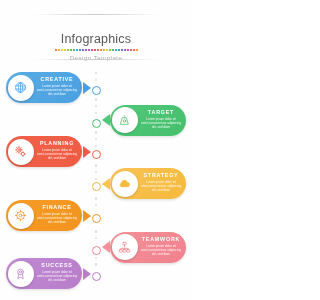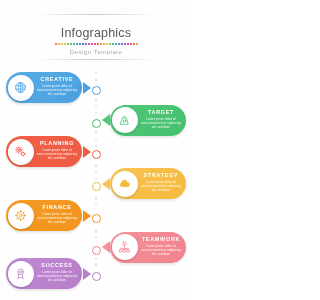--- a/index.html
+++ b/index.html
@@ -11,21 +11,21 @@
   }
   #root { position: relative; width: 192px; height: 300px; background:#fefefe; }
 
   
   .header { position:absolute; left:33px; top:14px; width:126px; height:46px; text-align:center; }
   .header-rule { position:absolute; left:0; width:126px; height:1px;
                  background:linear-gradient(to right,rgba(190,190,190,0),#c9c9c9,rgba(190,190,190,0)); }
   .rule-top { top:0; }
   .rule-bottom { top:45px; }
   .title { font-size:12.5px; font-weight:400; color:#585858; letter-spacing:.2px;
-           line-height:15px; margin-top:12px; }
+           line-height:15px; margin-top:18px; }
   .subtitle { font-size:6.2px; color:#a9a9a9; letter-spacing:.45px; margin-top:2.5px; }
   .dashrow { display:flex; justify-content:center; gap:1px; margin-top:2px; height:2px; }
   .dashrow i { display:block; width:2px; height:2px; border-radius:.3px; }
 
   
   .timeline { position:absolute; left:91.5px; top:72px; width:9px; height:208px; }
   .tl-dot { position:absolute; left:3px; width:2.2px; height:2.2px; border-radius:50%;
             background:#dedede; }
   .tl-node { position:absolute; left:0px; width:9px; height:9px; border-radius:50%;
              background:#ffffff; border:1.6px solid #ccc; }

